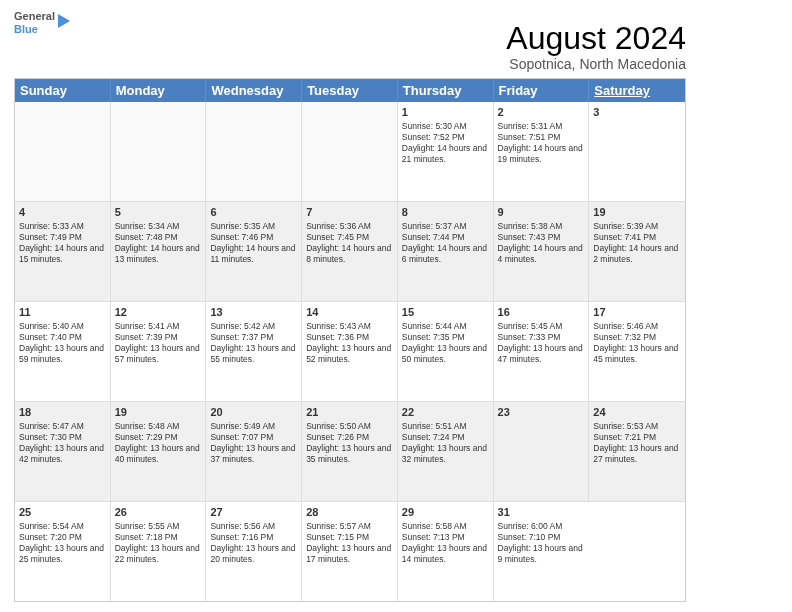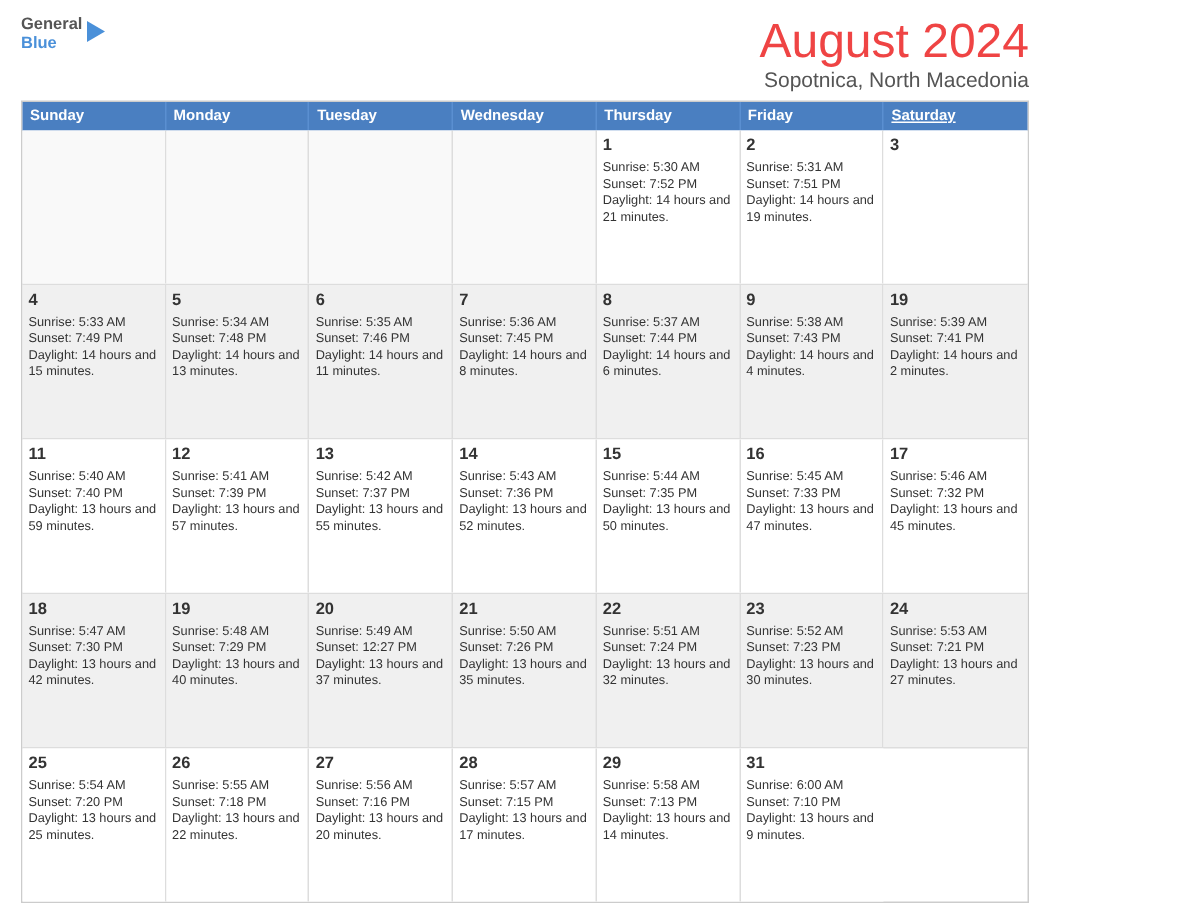--- a/index.html
+++ b/index.html
@@ -27,41 +27,42 @@
       display: flex;
       align-items: center;
       gap: 4px;
     }
     .title-area {
       text-align: right;
     }
     .main-title {
       font-size: 32px;
       font-weight: normal;
-      color: #ef4444;
+      color: #000000;
       line-height: 1.1;
+      margin-top: 11px;
     }
     .subtitle {
       font-size: 14px;
       color: #555;
     }
     .calendar {
       flex: 1;
       display: flex;
       flex-direction: column;
       border: 1px solid #ccc;
     }
     .cal-header {
       display: grid;
       grid-template-columns: repeat(7, 1fr);
       background: #4a7fc1;
     }
     .cal-header-cell {
       color: #fff;
-      font-size: 10px;
+      font-size: 13px;
       font-weight: bold;
       padding: 4px 5px;
       text-align: left;
       border-right: 1px solid #5a8fd1;
     }
     .cal-header-cell:last-child { border-right: none; text-decoration: underline; }
     .cal-body {
       flex: 1;
       display: flex;
       flex-direction: column;
@@ -115,22 +116,22 @@
     <div class="title-area">
       <div class="main-title">August 2024</div>
       <div class="subtitle">Sopotnica, North Macedonia</div>
     </div>
   </div>
 
   <div class="calendar">
     <div class="cal-header">
     <div class="cal-header-cell">Sunday</div>
         <div class="cal-header-cell">Monday</div>
+        <div class="cal-header-cell">Wednesday</div>
         <div class="cal-header-cell">Tuesday</div>
-        <div class="cal-header-cell">Wednesday</div>
         <div class="cal-header-cell">Thursday</div>
         <div class="cal-header-cell">Friday</div>
         <div class="cal-header-cell">Saturday</div>
       </div>
     <div class="cal-body">
     <div class="cal-row">
           <div class="cal-cell empty"></div>
           <div class="cal-cell empty"></div>
           <div class="cal-cell empty"></div>
           <div class="cal-cell empty"></div>
@@ -265,44 +266,40 @@
           <div class="cal-cell shaded">
             <span class="day-num">19</span>
             <div class="cell-text">Sunrise: 5:48 AM
 Sunset: 7:29 PM
 Daylight: 13 hours
 and 40 minutes.</div>
           </div>
           <div class="cal-cell shaded">
             <span class="day-num">20</span>
             <div class="cell-text">Sunrise: 5:49 AM
-Sunset: 12:27 PM
+Sunset: 7:07 PM
 Daylight: 13 hours
 and 37 minutes.</div>
           </div>
           <div class="cal-cell shaded">
             <span class="day-num">21</span>
             <div class="cell-text">Sunrise: 5:50 AM
 Sunset: 7:26 PM
 Daylight: 13 hours
 and 35 minutes.</div>
           </div>
           <div class="cal-cell shaded">
             <span class="day-num">22</span>
             <div class="cell-text">Sunrise: 5:51 AM
 Sunset: 7:24 PM
 Daylight: 13 hours
 and 32 minutes.</div>
           </div>
           <div class="cal-cell shaded">
             <span class="day-num">23</span>
-            <div class="cell-text">Sunrise: 5:52 AM
-Sunset: 7:23 PM
-Daylight: 13 hours
-and 30 minutes.</div>
           </div>
           <div class="cal-cell shaded">
             <span class="day-num">24</span>
             <div class="cell-text">Sunrise: 5:53 AM
 Sunset: 7:21 PM
 Daylight: 13 hours
 and 27 minutes.</div>
           </div>
         </div>
         <div class="cal-row">

